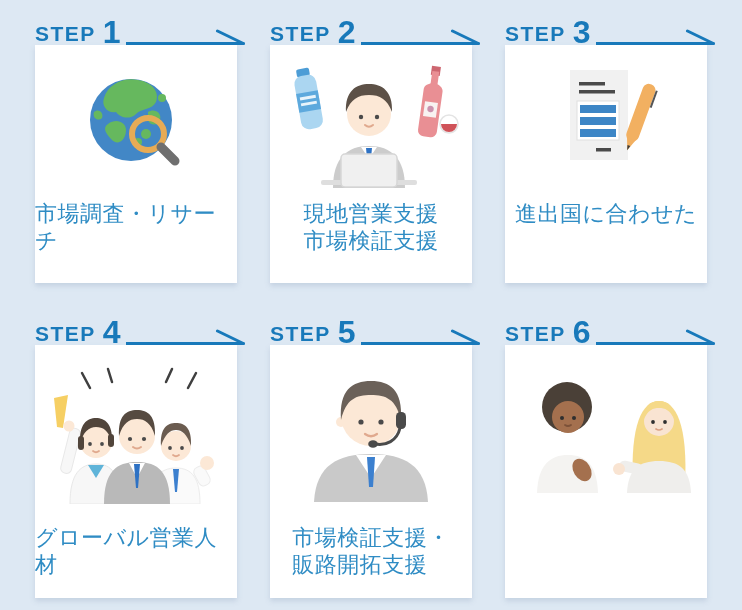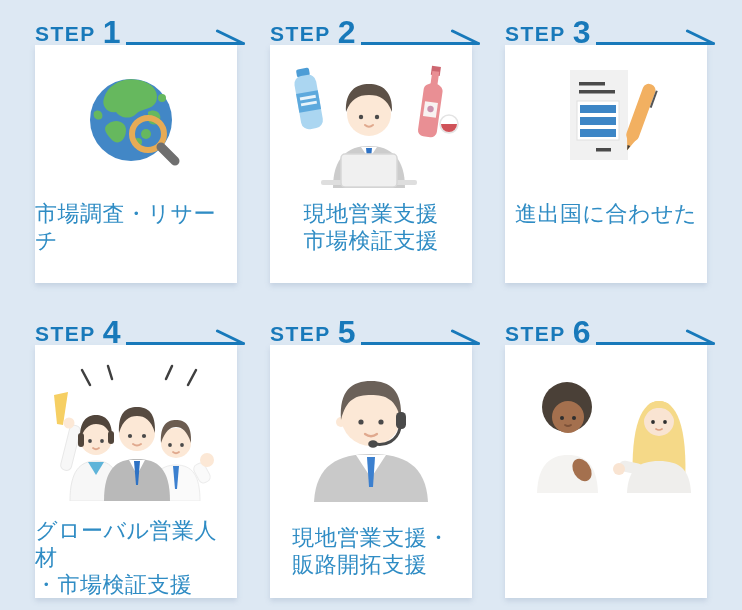--- a/index.html
+++ b/index.html
@@ -193,21 +193,20 @@
         <polygon points="92,98 98,98 96,122 94,122" fill="#2e72c4"></polygon>
         <circle cx="95" cy="70" r="18" fill="#fce8d6"></circle>
         <path d="M77 70 C76 50 84 44 95 44 C106 44 114 50 113 70 C109 57 103 53 95 53 C87 53 81 57 77 70 Z" fill="#564a40"></path>
         <circle cx="88" cy="73" r="2.1" fill="#4a4a4a"></circle>
         <circle cx="102" cy="73" r="2.1" fill="#4a4a4a"></circle>
         <path d="M91 81 Q95 84 99 81" stroke="#e0a98e" stroke-width="2" fill="none" stroke-linecap="round"></path>
       </svg>
     </div>
     <div class="caption">
       <div>グローバル営業人材</div>
-      <div>・市場検証支援</div>
     </div>
   </div>
 </div>
 
 <div class="step r2" style="left:270px;top:314px;">
   <div class="step-header">
     <span class="step-label">STEP</span>
     <span class="step-number">5</span>
     <svg class="step-arrow" viewBox="0 0 120 17" preserveAspectRatio="none">
         <path d="M0 15.5 L118 15.5"></path>
@@ -226,21 +225,21 @@
         <path d="M69 66 Q75 70.5 81 66" stroke="#e0a98e" stroke-width="2.2" fill="none" stroke-linecap="round"></path>
         <rect x="100" y="44" width="10" height="17" rx="4.5" fill="#4a4a4a"></rect>
         <path d="M104 60 C101 73 90 78 79 76" stroke="#4a4a4a" stroke-width="3" fill="none"></path>
         <ellipse cx="77" cy="76" rx="4.8" ry="3.8" fill="#4a4a4a"></ellipse>
         <path d="M18 134 C20 97 42 86 75 86 C108 86 130 97 132 134 Z" fill="#c9c9c9"></path>
         <polygon points="60,87 90,87 75,110" fill="#ffffff"></polygon>
         <polygon points="71,89 79,89 77,119 73,119" fill="#3c80cf"></polygon>
       </svg>
     </div>
     <div class="caption">
-      <div>現地営業支援・</div>
+      <div>市場検証支援・</div>
       <div>販路開拓支援</div>
     </div>
   </div>
 </div>
 
 <div class="step r2" style="left:505px;top:314px;">
   <div class="step-header">
     <span class="step-label">STEP</span>
     <span class="step-number">6</span>
     <svg class="step-arrow" viewBox="0 0 120 17" preserveAspectRatio="none">

